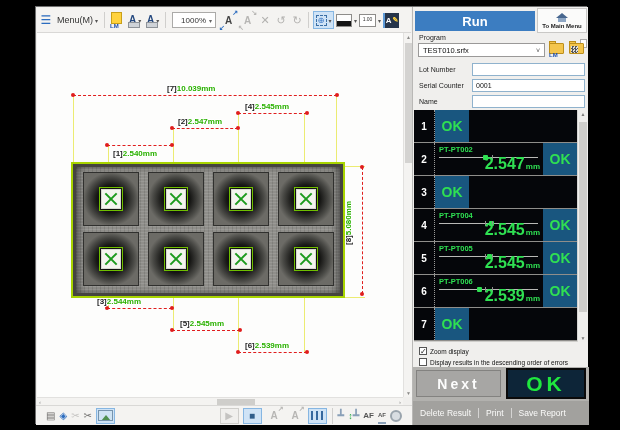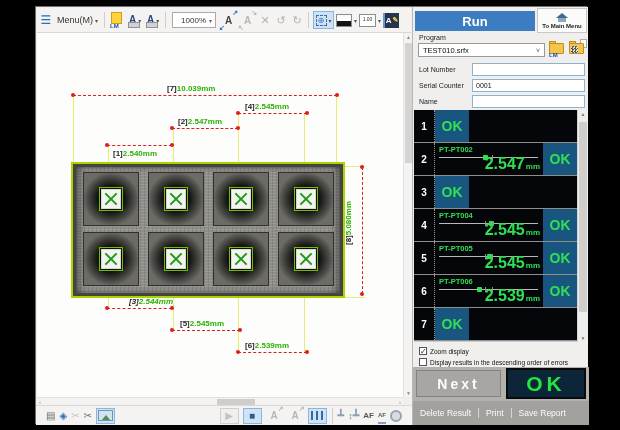--- a/index.html
+++ b/index.html
@@ -254,21 +254,21 @@
       <div class="dimline h" style="left:70px;top:112px;width:65px;"></div>
       <div class="dimline h" style="left:70px;top:275px;width:65px;"></div>
       <div class="dimline h" style="left:135px;top:297px;width:68px;"></div>
       <div class="dimline h" style="left:201px;top:319px;width:69px;"></div>
       <div class="dimline v" style="left:325px;top:134px;height:127px;"></div>
 
       <div class="dimlab" style="left:130px;top:51px;"><span class="idx">[7]</span><span class="val">10.039mm</span></div>
       <div class="dimlab" style="left:208px;top:69px;"><span class="idx">[4]</span><span class="val">2.545mm</span></div>
       <div class="dimlab" style="left:141px;top:84px;"><span class="idx">[2]</span><span class="val">2.547mm</span></div>
       <div class="dimlab" style="left:76px;top:116px;"><span class="idx">[1]</span><span class="val">2.540mm</span></div>
-      <div class="dimlab" style="left:92px;top:264px;font-style:italic;"><span class="idx">[3]</span><span class="val">2.544mm</span></div>
+      <div class="dimlab" style="left:60px;top:264px;"><span class="idx">[3]</span><span class="val">2.544mm</span></div>
       <div class="dimlab" style="left:143px;top:286px;"><span class="idx">[5]</span><span class="val">2.545mm</span></div>
       <div class="dimlab" style="left:208px;top:308px;"><span class="idx">[6]</span><span class="val">2.539mm</span></div>
       <div class="dimlab vert" style="left:307px;top:168px;"><span class="idx">[8]</span><span class="val">5.080mm</span></div>
     </div>
 
     <div class="vscroll">
       <span class="ar" style="top:1px;">▲</span>
       <span class="thumb"></span>
       <span class="ar" style="bottom:1px;">▼</span>
     </div>

